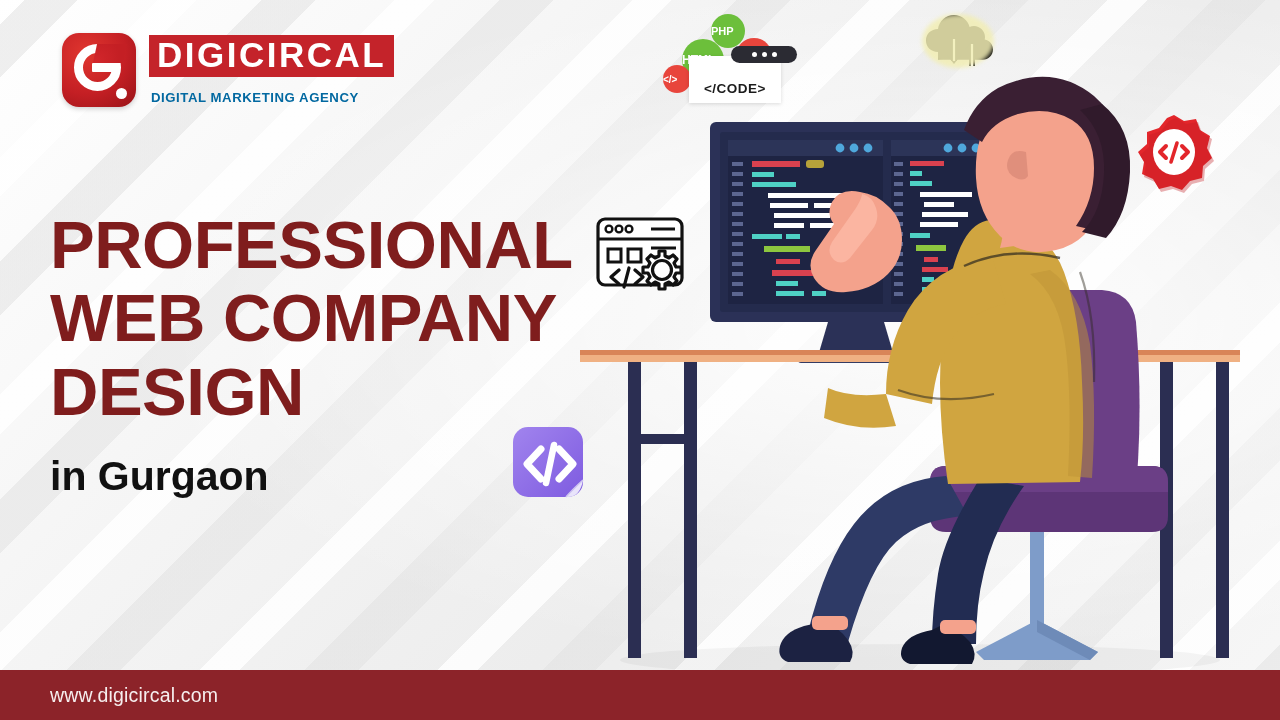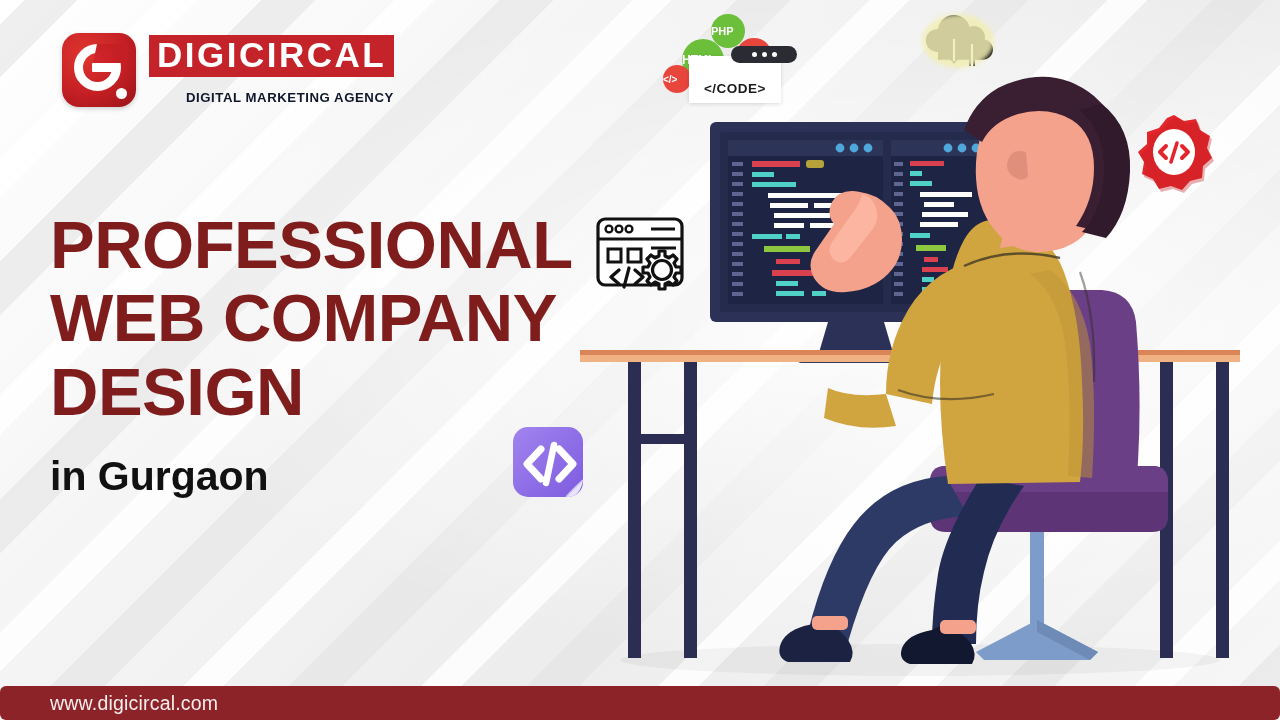--- a/index.html
+++ b/index.html
@@ -105,26 +105,25 @@
     background: #c4232a;
     color: #ffffff;
     font-size: 35px;
     font-weight: bold;
     letter-spacing: 2.5px;
     padding: 1px 8px 3px 8px;
     line-height: 1.06;
     font-family: "Liberation Sans", sans-serif;
   }
   .logo-sub {
-    color: #0f172a;
+    color: #0369a1;
     font-size: 13.2px;
     font-weight: bold;
     letter-spacing: 0.55px;
     padding-left: 2px;
-    margin-left: 35px;
   }
 
   
   .headline {
     position: absolute;
     left: 50px;
     top: 213px;
     width: 600px;
   }
   .headline .line {
@@ -145,25 +144,24 @@
     letter-spacing: 0px;
     font-family: "Liberation Sans", sans-serif;
   }
 
   
   .footer-bar {
     position: absolute;
     left: 0;
     right: 0;
     bottom: 0;
-    height: 34px;
+    height: 50px;
     background: #8c2329;
     display: flex;
     align-items: center;
-    border-radius: 6px;
   }
   .footer-url {
     color: #f6eeee;
     font-size: 19.5px;
     padding-left: 50px;
     letter-spacing: 0.2px;
   }
 
   
   .art { position: absolute; }

